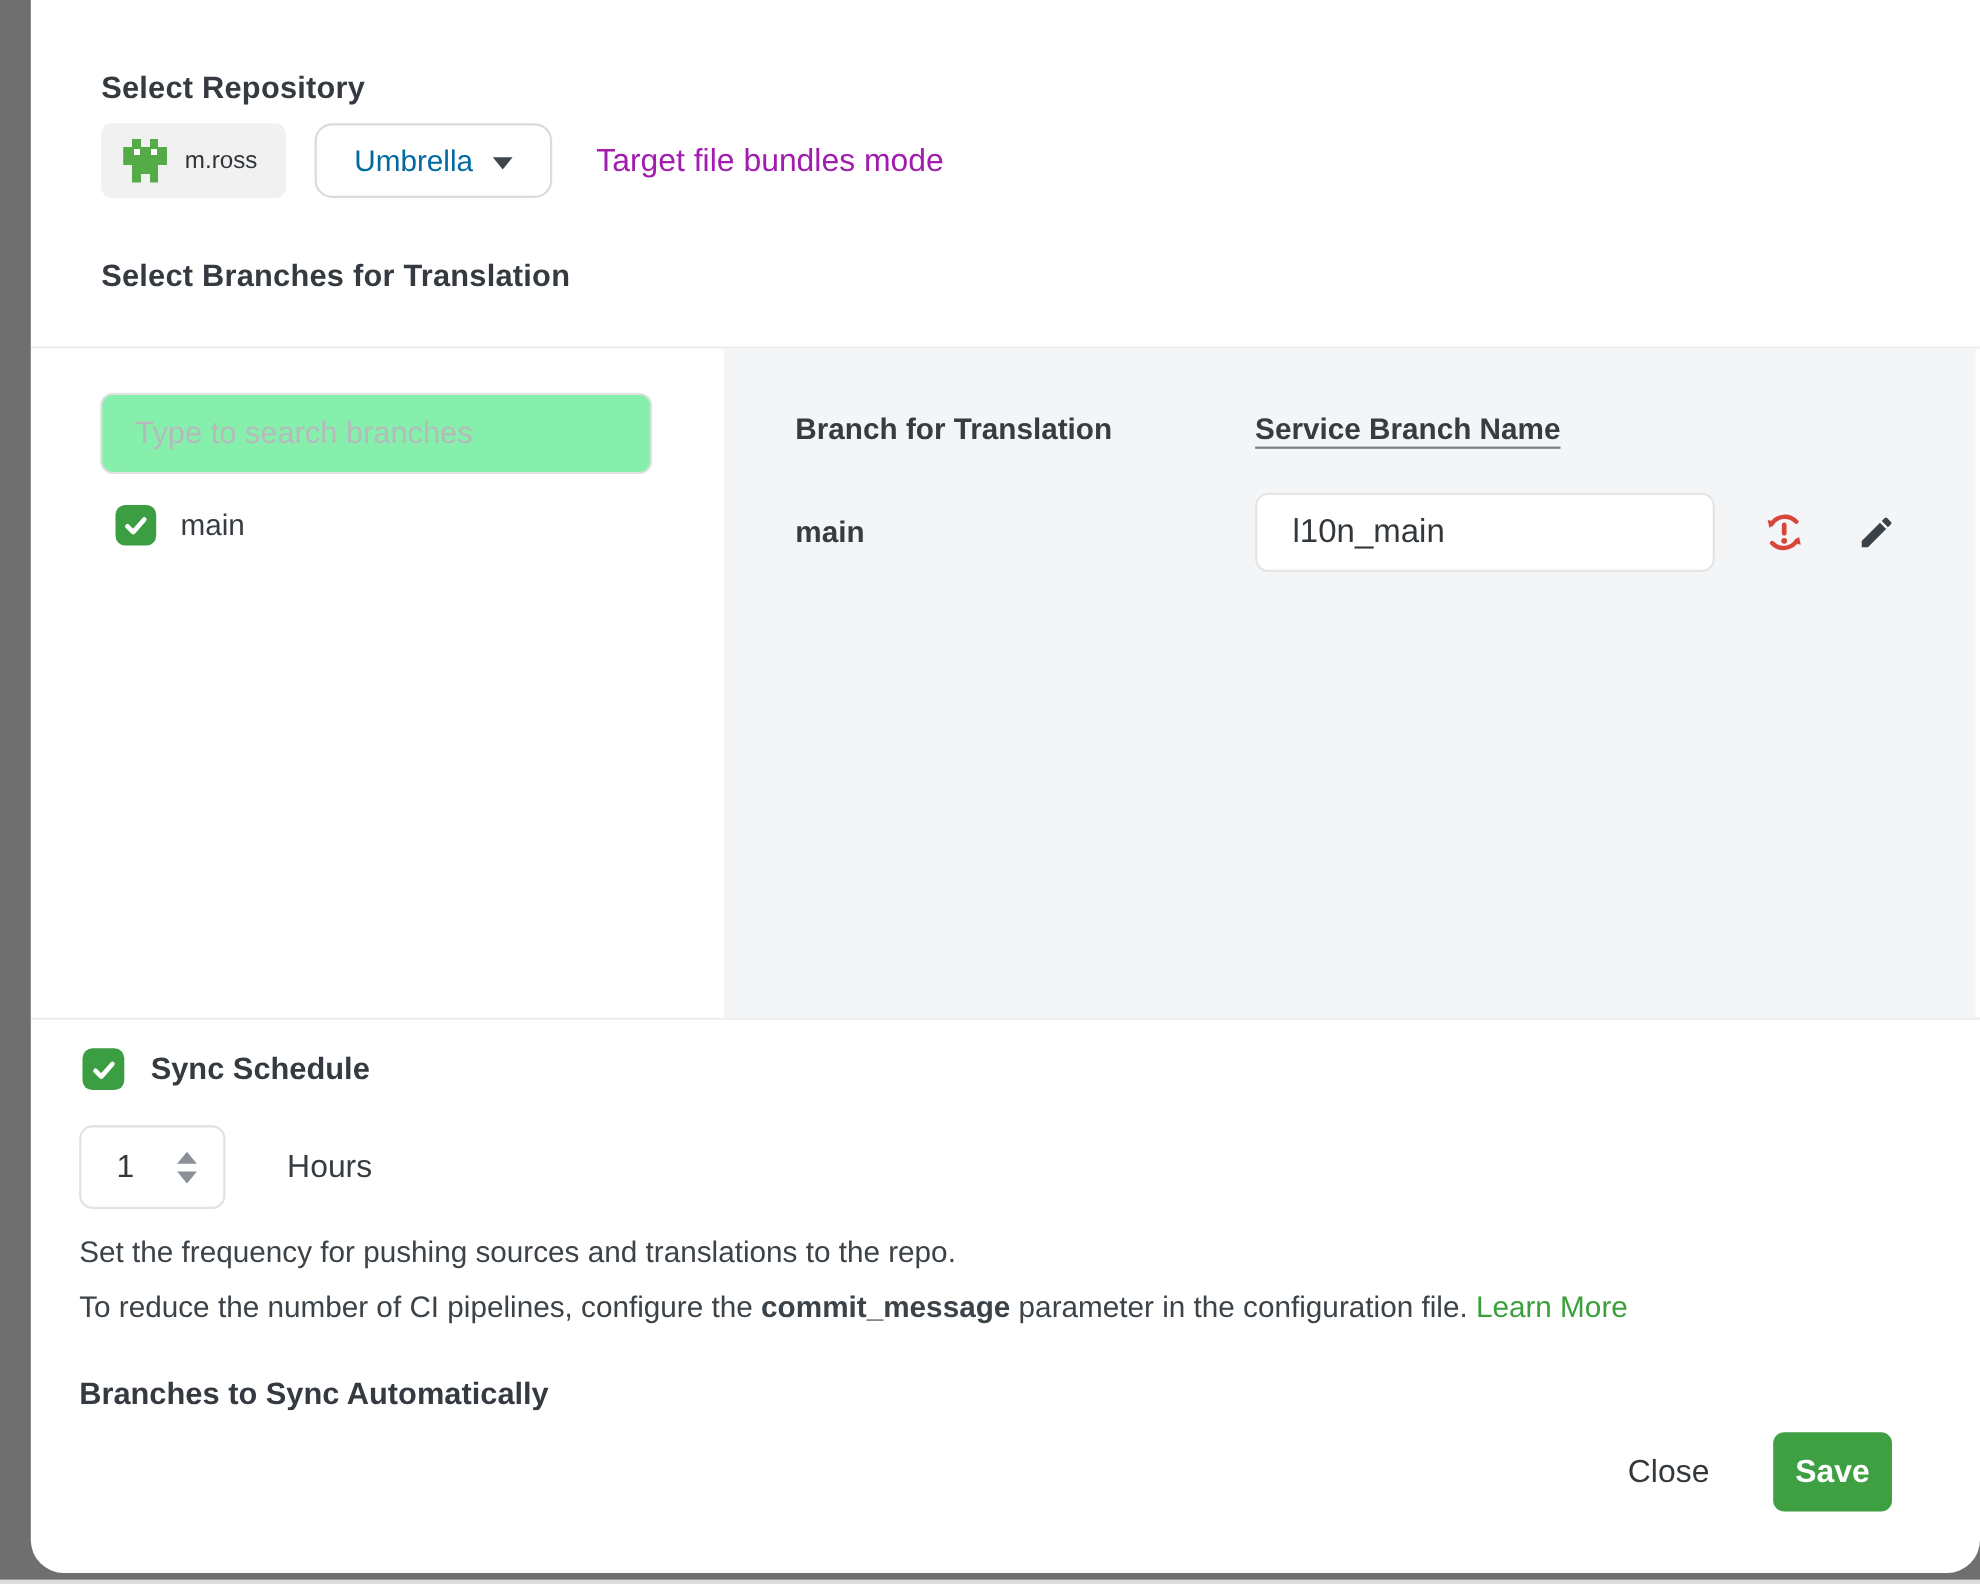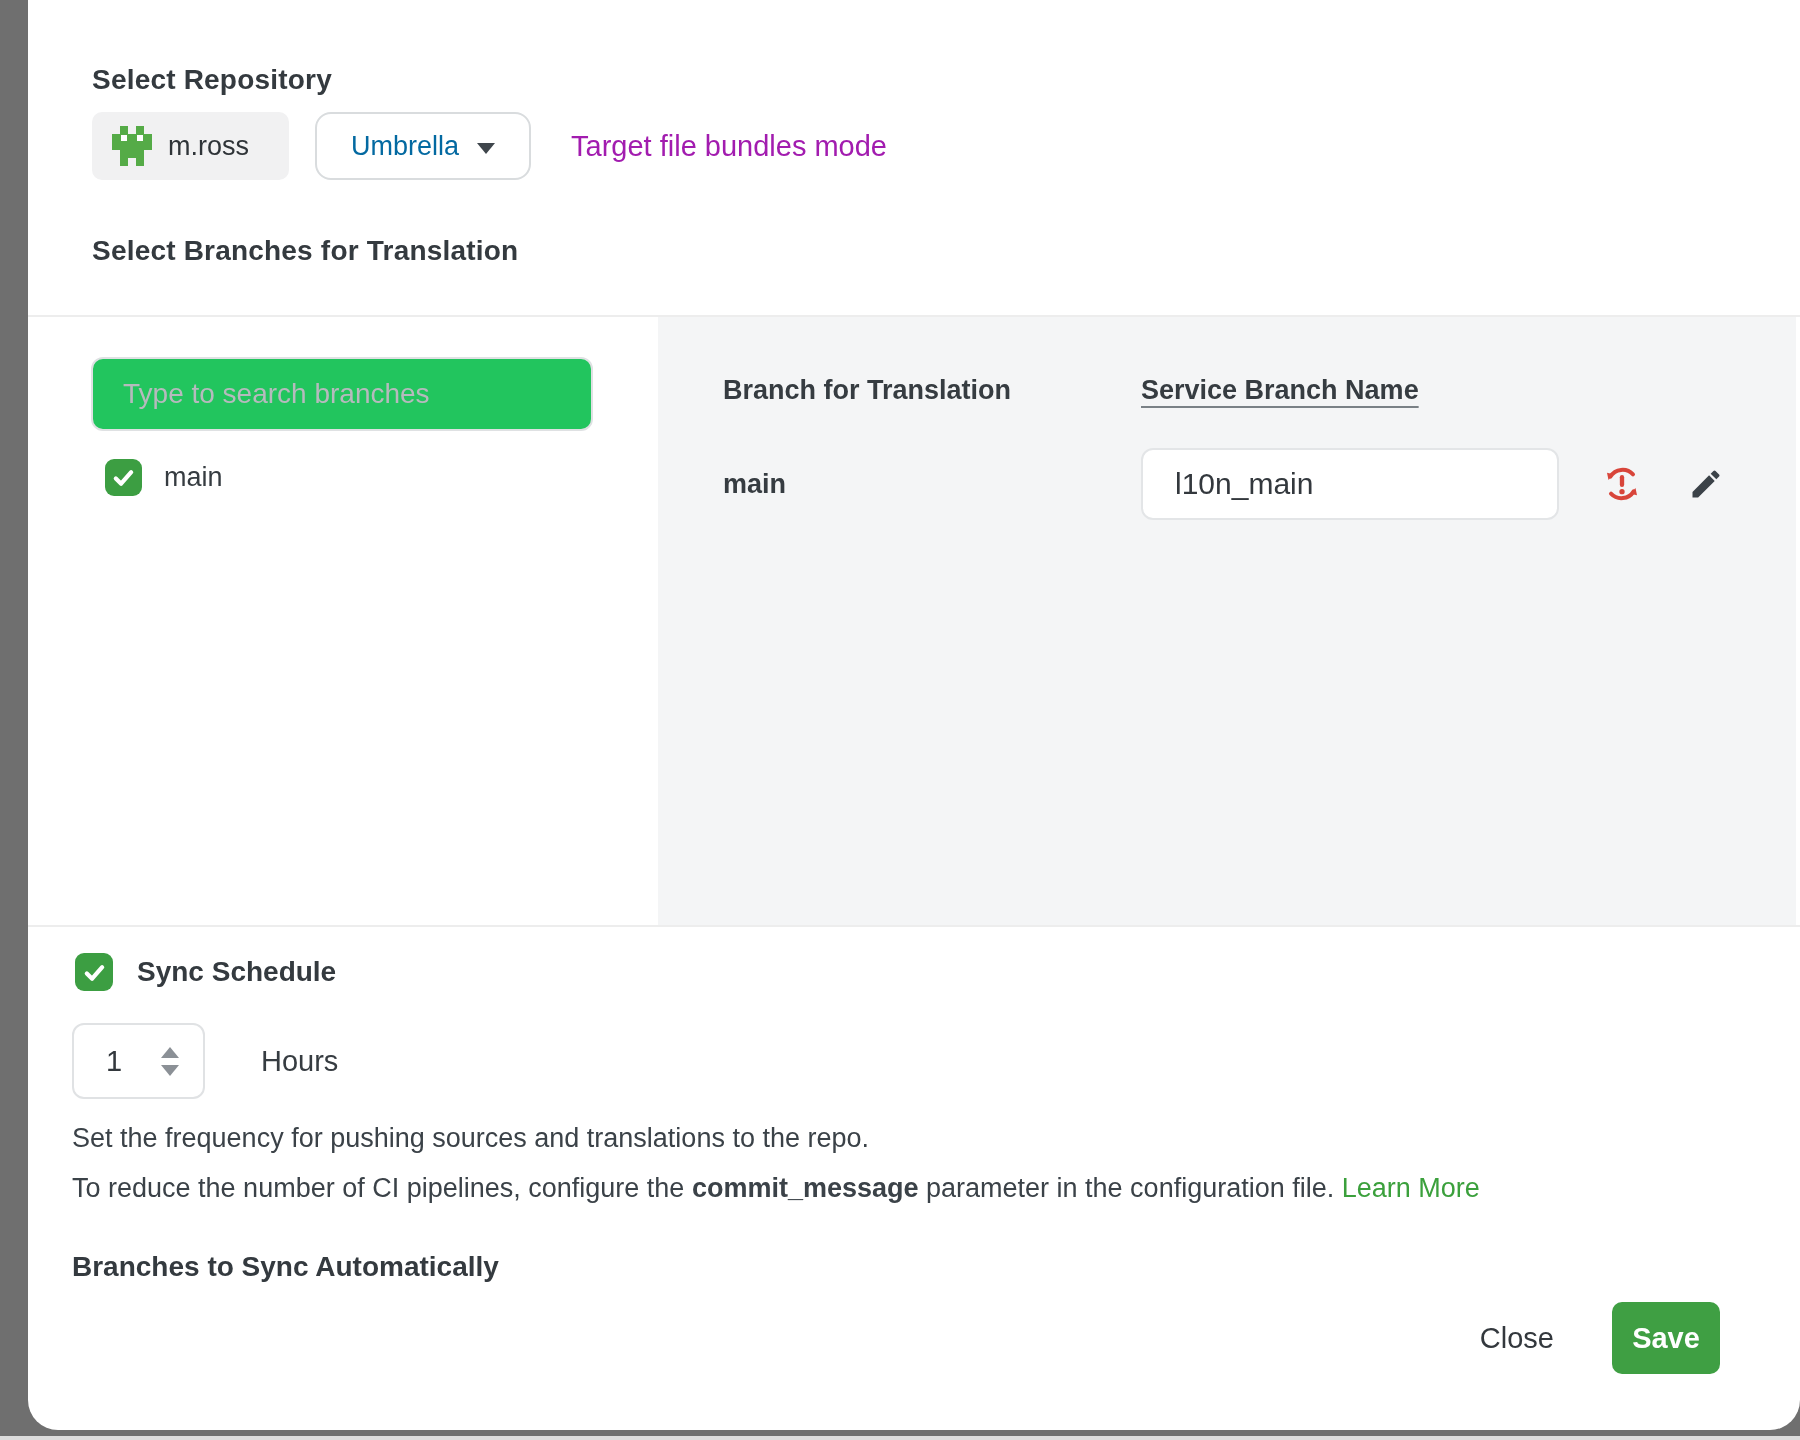--- a/index.html
+++ b/index.html
@@ -27,22 +27,22 @@
   
   .repo-section{ padding:0 64px; flex:0 0 auto; }
   .section-title{
     font-size:28px; font-weight:700; color:#343a3f; letter-spacing:.2px;
   }
   .title-repo{ margin-top:64px; }
   .repo-row{ display:flex; align-items:center; margin-top:16px; height:68px; }
   .repo-chip{
     display:flex; align-items:center; gap:16px;
     background:#f1f1f2; border:none; border-radius:10px;
-    height:68px; padding:0 40px 0 20px;
-    font-family:inherit; font-size:27px; font-weight:500; color:#2f3438;
+    height:68px; padding:0 26px 0 20px;
+    font-family:inherit; font-size:22px; font-weight:500; color:#2f3438;
     cursor:pointer;
   }
   .avatar{ width:40px; height:40px; display:inline-block; }
   .avatar svg{ width:100%; height:100%; display:block; }
   .project-dd{
     margin-left:26px;
     display:flex; align-items:center; justify-content:center; gap:18px;
     background:#ffffff; border:2px solid #d9dcde; border-radius:16px;
     height:68px; padding:0 34px;
     font-family:inherit; font-size:27px; font-weight:500; color:#0369a1;
@@ -59,21 +59,21 @@
   
   .branches-area{
     flex:0 0 612px; display:flex;
     border-top:2px solid #ededed; border-bottom:2px solid #ededed;
   }
   .branches-left{ width:630px; background:#ffffff; padding:40px 0 0 63px; }
   .search-input{
     width:502px; height:74px;
     border:2px solid #dfe1e3; border-radius:12px;
     font-family:inherit; font-size:28px; color:#3b4248;
-    padding:0 30px; outline:none; background:#22c55e;
+    padding:0 30px; outline:none; background:#86efac;
   }
   .search-input::placeholder{ color:#b6babd; }
   .branch-item{
     display:flex; align-items:center; gap:22px;
     margin-top:28px; margin-left:14px; cursor:pointer;
   }
   .checkbox{
     width:37px; height:37px; border-radius:9px;
     background:#3c9e42; display:inline-flex; align-items:center; justify-content:center;
     flex:0 0 auto;

